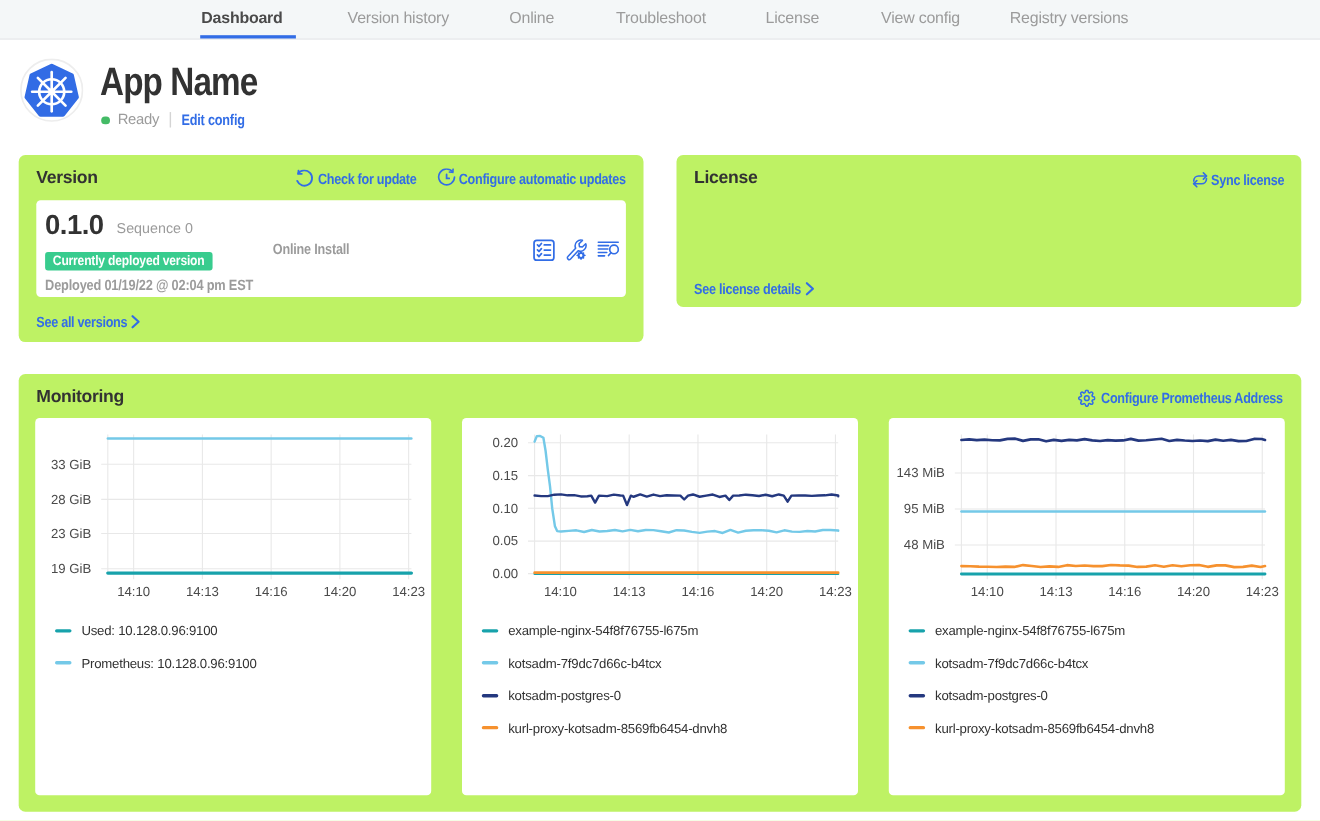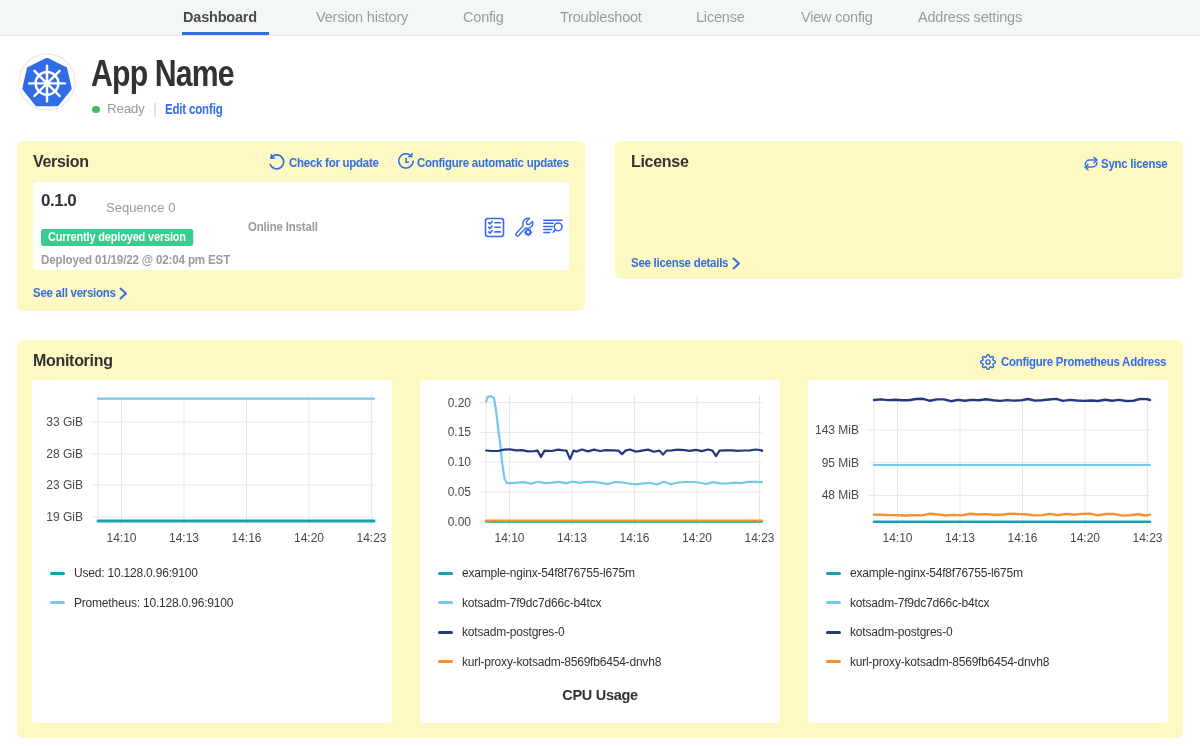--- a/index.html
+++ b/index.html
@@ -8,43 +8,43 @@
 .tabbar { position:absolute; top:0; left:0; width:1200px; height:36px; background:#f4f7f8; border-bottom:1px solid #e4e6e8; }
 .tab { position:absolute; top:9px; font-size:14.5px; color:#9b9b9b; letter-spacing:-0.2px; }
 .tab.active { color:#4a4a4a; font-weight:bold; }
 .underline { position:absolute; top:32px; left:182px; width:87px; height:3px; background:#326de6; }
 .apptitle { position:absolute; left:91px; top:53px; font-size:36px; font-weight:bold; color:#323232; letter-spacing:-1px; white-space:nowrap; transform:scaleX(0.84); transform-origin:left top; }
 .readyrow { position:absolute; left:92px; top:101px; height:16px; white-space:nowrap; width:300px; }
 .dot { position:absolute; left:0; top:4.5px; width:7.5px; height:7.5px; border-radius:50%; background:#44bb66; }
 .readytxt { position:absolute; left:15px; top:0; font-size:13.5px; color:#9b9b9b; letter-spacing:-0.3px; }
 .vbar { position:absolute; left:61px; top:-1px; color:#d4d4d4; font-size:15px; }
 .editcfg { position:absolute; left:73px; top:0; font-size:14px; font-weight:bold; color:#326de6; letter-spacing:-0.2px; white-space:nowrap; transform:scaleX(0.82); transform-origin:left center; }
-.card { position:absolute; background:#fef9c3; border-radius:6px; }
+.card { position:absolute; background:#bef264; border-radius:6px; }
 .cardtitle { position:absolute; left:16px; top:12px; font-size:16px; font-weight:bold; color:#323232; letter-spacing:-0.3px; }
 .innercard { position:absolute; background:#fff; border-radius:4px; }
 .hlink { position:absolute; font-size:13.5px; font-weight:bold; color:#326de6; letter-spacing:-0.3px; white-space:nowrap; transform:scaleX(0.85); transform-origin:left center; }
 .hicon { position:absolute; }
 .seelink { position:absolute; font-size:13.5px; font-weight:bold; color:#326de6; letter-spacing:-0.3px; white-space:nowrap; transform:scaleX(0.85); transform-origin:left center; }
 .chartcard { position:absolute; top:40px; width:360px; height:343px; background:#fff; border-radius:4px; }
 .chartsvg { position:absolute; left:0; top:0; }
 .legrow { position:absolute; left:18px; height:14px; }
 .dash { position:absolute; left:0; top:5.5px; width:15px; height:3px; border-radius:1.5px; }
 .legtxt { position:absolute; left:24px; top:0; font-size:12px; color:#323232; white-space:nowrap; letter-spacing:-0.2px; }
 .charttitle { position:absolute; left:0; width:360px; text-align:center; font-size:14.5px; font-weight:bold; color:#323232; letter-spacing:-0.3px; }
 </style>
 </head>
 <body>
 <div class="tabbar">
     <span class="tab active" style="left:183px">Dashboard</span>
     <span class="tab" style="left:316px">Version history</span>
-    <span class="tab" style="left:463px">Config</span>
+    <span class="tab" style="left:463px">Online</span>
     <span class="tab" style="left:560px">Troubleshoot</span>
     <span class="tab" style="left:696px">License</span>
     <span class="tab" style="left:801px">View config</span>
-    <span class="tab" style="left:918px">Address settings</span>
+    <span class="tab" style="left:918px">Registry versions</span>
     <div class="underline"></div>
   </div>
 
 <div class="abs" style="left:18px; top:53px;"><svg width="58" height="58" viewBox="0 0 58 58">
 <circle cx="29" cy="29" r="28" fill="#ffffff" stroke="#ededed" stroke-width="1.5"></circle>
 <polygon points="29.0,6.9 10.8,15.7 6.3,35.4 18.9,51.2 39.1,51.2 51.7,35.4 47.2,15.7" fill="#326ce5" stroke="#326ce5" stroke-width="4" stroke-linejoin="round"></polygon>
 <g stroke="#ffffff" stroke-width="2.4" stroke-linecap="round">
 <line x1="29" y1="30.4" x2="29.0" y2="12.6"></line>
 <line x1="29" y1="30.4" x2="41.6" y2="17.8"></line>
 <line x1="29" y1="30.4" x2="46.8" y2="30.4"></line>
@@ -72,21 +72,21 @@
 <path d="M3.4 0.8 L3.1 4.1 L6.4 4.0" stroke-width="1.6" fill="none"></path>
 </svg></div>
   <div class="hlink" style="left:272px; top:14px;">Check for update</div>
   <div class="hicon" style="left:380px; top:12px;"><svg width="18" height="18" viewBox="0 0 18 18" fill="none" stroke="#326de6" stroke-width="1.5" stroke-linecap="round">
 <path d="M14.5 3.2 A 7.2 7.2 0 1 0 16.2 8.0"></path>
 <path d="M14.9 0.6 L14.6 3.6 L11.6 3.4" stroke-width="1.5"></path>
 <path d="M9 5.6 L9 9.2 L11.4 9.2" stroke-width="1.6"></path>
 </svg></div>
   <div class="hlink" style="left:400px; top:14px;">Configure automatic updates</div>
   <div class="innercard" style="left:16px; top:41px; width:536px; height:88px;">
-    <div class="abs" style="left:8px; top:9px; font-size:17px; font-weight:bold; color:#323232; letter-spacing:-0.5px;">0.1.0</div>
+    <div class="abs" style="left:8px; top:9px; font-size:25px; font-weight:bold; color:#323232; letter-spacing:-0.5px;">0.1.0</div>
     <div class="abs" style="left:73px; top:18px; font-size:13px; color:#9b9b9b;">Sequence 0</div>
     <div class="abs" style="left:8px; top:47px; height:17px; background:#38cc8e; border-radius:3px; padding:0 8px; font-size:12.5px; line-height:17.5px; font-weight:bold; color:#fff; letter-spacing:-0.2px; transform:scaleX(0.88); transform-origin:left top;">Currently deployed version</div>
     <div class="abs" style="left:8px; top:70px; font-size:13.5px; font-weight:bold; color:#9b9b9b; letter-spacing:-0.2px; transform:scaleX(0.86); transform-origin:left top;">Deployed 01/19/22 @ 02:04 pm EST</div>
     <div class="abs" style="left:215px; top:37px; font-size:13.5px; font-weight:bold; color:#9b9b9b; letter-spacing:-0.2px; transform:scaleX(0.85); transform-origin:left top;">Online Install</div>
     <div class="abs" style="left:451px; top:35px;"><svg width="21" height="21" viewBox="0 0 21 21" fill="none" stroke="#326de6" stroke-width="1.6">
 <rect x="1.5" y="1.5" width="18" height="18" rx="2.5"></rect>
 <path d="M4.6 5.6 L6 7 L8.2 4.4" stroke-linecap="round" stroke-linejoin="round"></path>
 <path d="M4.6 10.2 L6 11.6 L8.2 9.0" stroke-linecap="round" stroke-linejoin="round"></path>
 <path d="M4.6 14.8 L6 16.2 L8.2 13.6" stroke-linecap="round" stroke-linejoin="round"></path>
 <line x1="10.8" y1="5.7" x2="16.4" y2="5.7" stroke-linecap="round"></line>
@@ -210,21 +210,20 @@
         <span class="legtxt">kotsadm-7f9dc7d66c-b4tcx</span>
       </div>
     <div class="legrow" style="top:245px;">
         <span class="dash" style="background:#24387f"></span>
         <span class="legtxt">kotsadm-postgres-0</span>
       </div>
     <div class="legrow" style="top:274.5px;">
         <span class="dash" style="background:#f6912e"></span>
         <span class="legtxt">kurl-proxy-kotsadm-8569fb6454-dnvh8</span>
       </div>
-    <div class="charttitle" style="top:307px;">CPU Usage</div>
   </div>
 
   <div class="chartcard" style="left:791px;">
     <svg class="chartsvg" width="360" height="170" viewBox="0 0 360 170">
 <line x1="60" y1="50" x2="342" y2="50" stroke="#e8e8e8" stroke-width="1"></line>
 <line x1="60" y1="82.7" x2="342" y2="82.7" stroke="#e8e8e8" stroke-width="1"></line>
 <line x1="60" y1="115.4" x2="342" y2="115.4" stroke="#e8e8e8" stroke-width="1"></line>
 <line x1="89.5" y1="15" x2="89.5" y2="146.5" stroke="#e8e8e8" stroke-width="1"></line>
 <line x1="152" y1="15" x2="152" y2="146.5" stroke="#e8e8e8" stroke-width="1"></line>
 <line x1="214.5" y1="15" x2="214.5" y2="146.5" stroke="#e8e8e8" stroke-width="1"></line>

